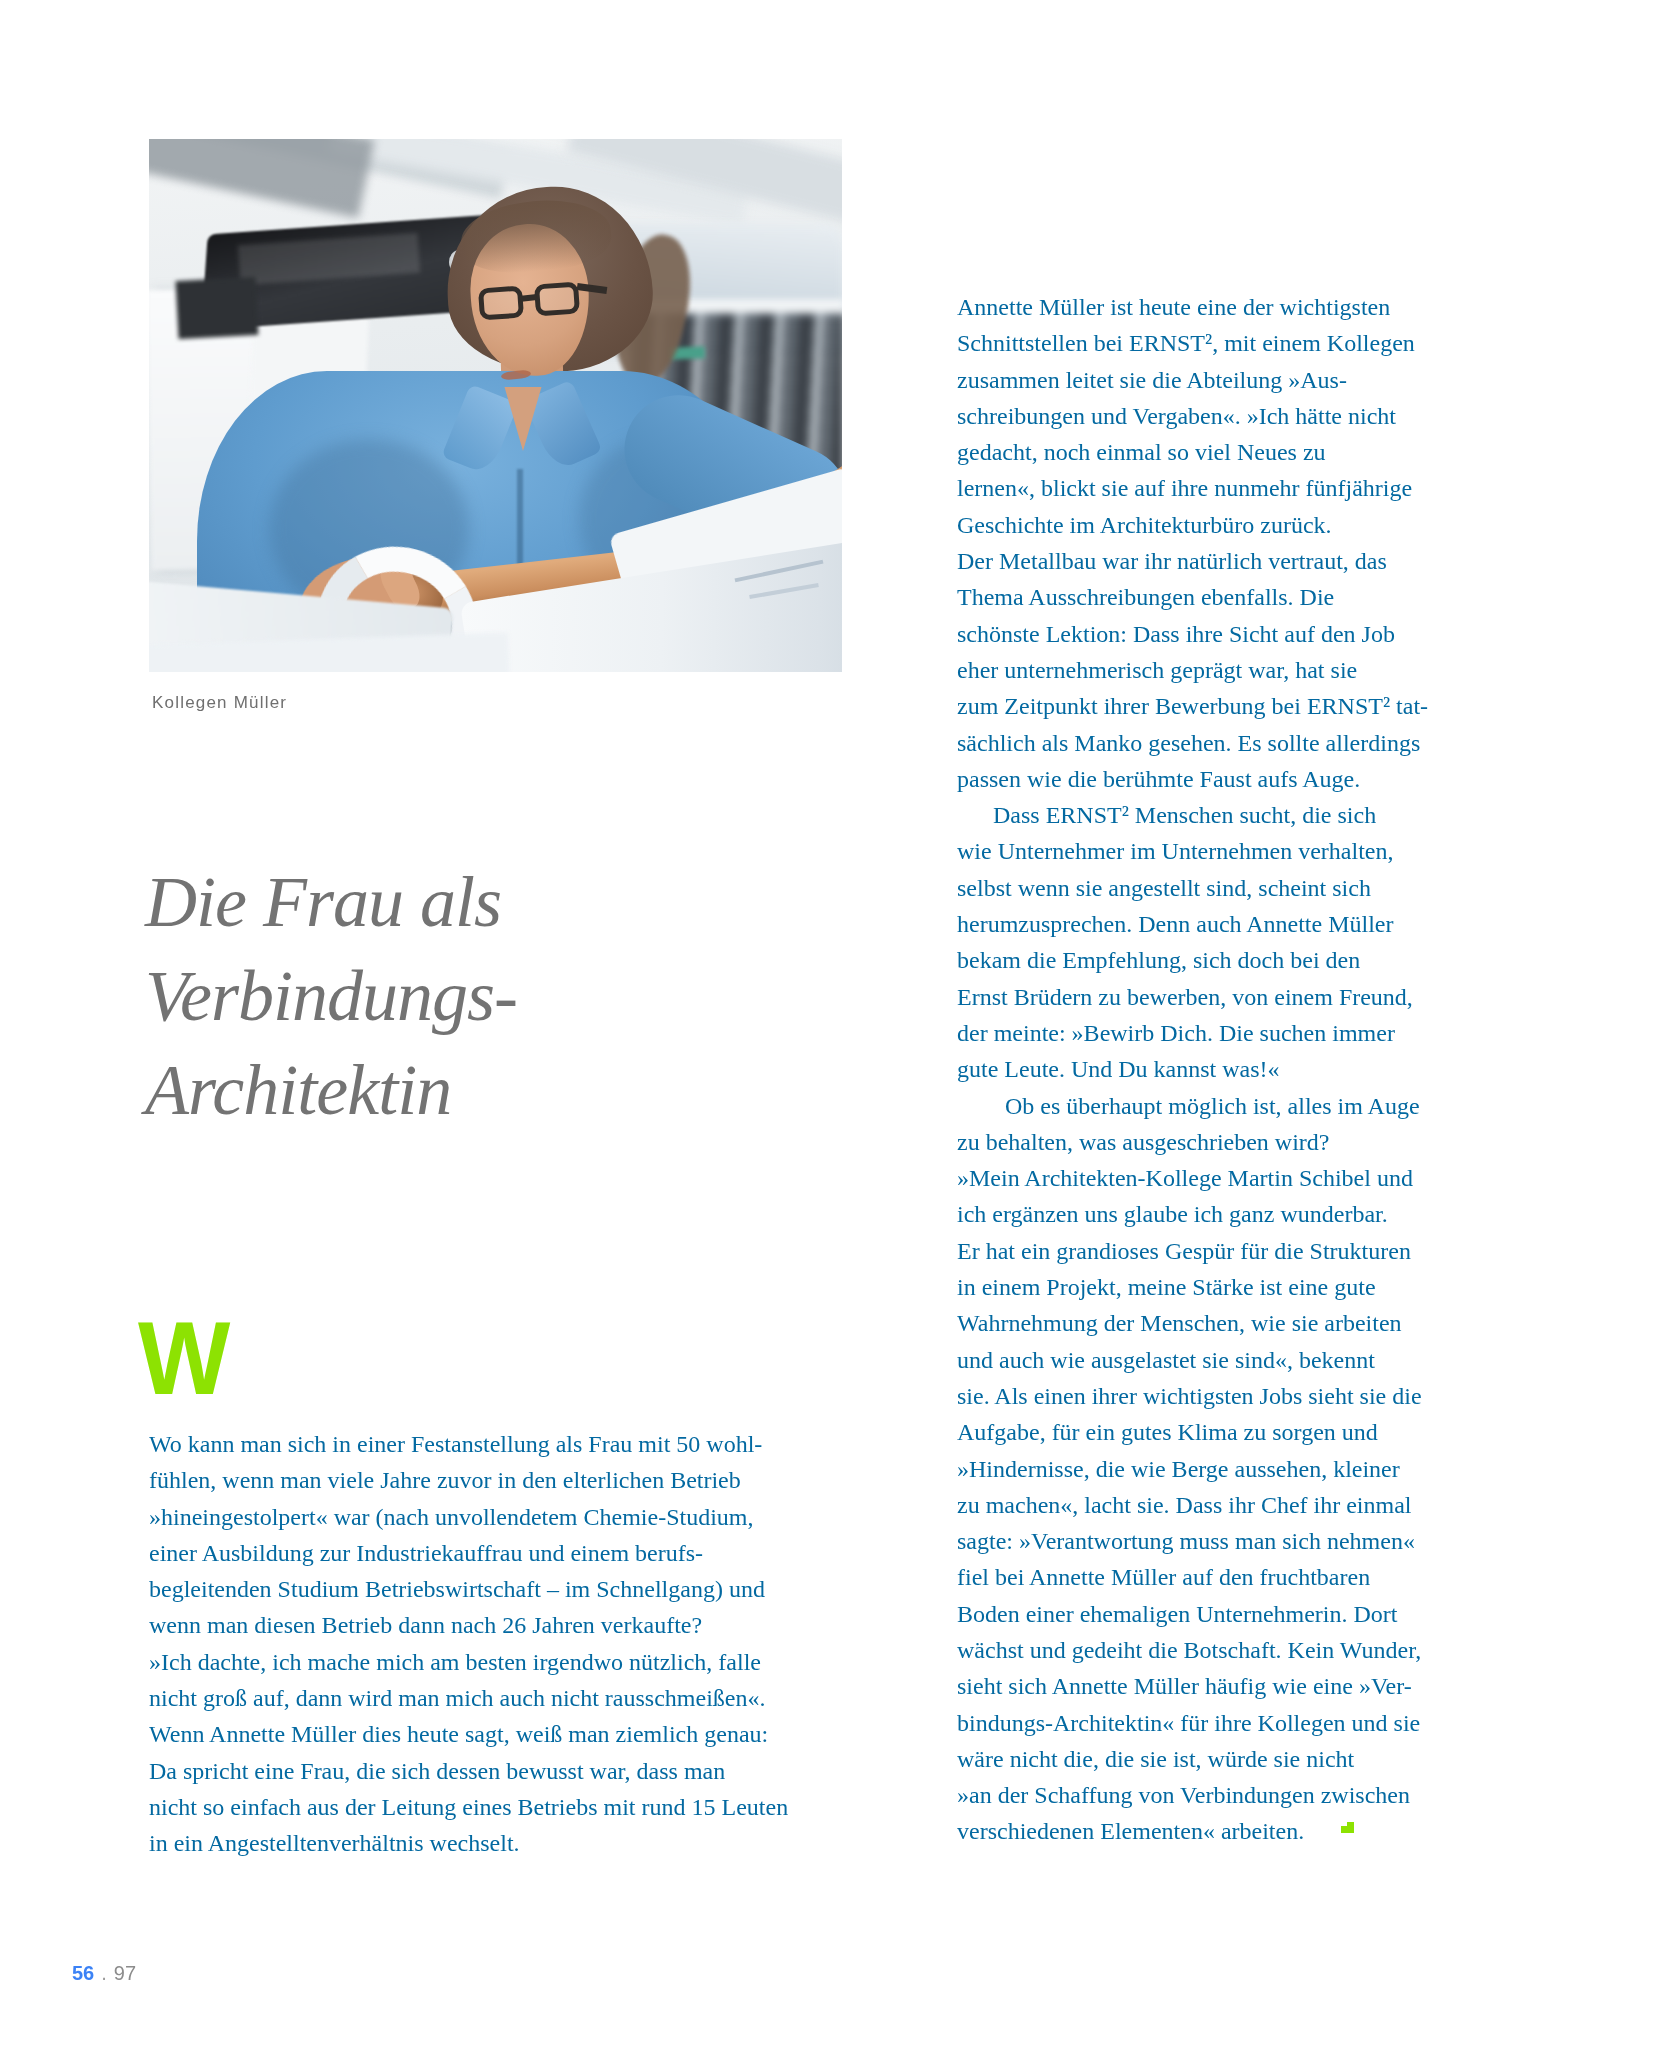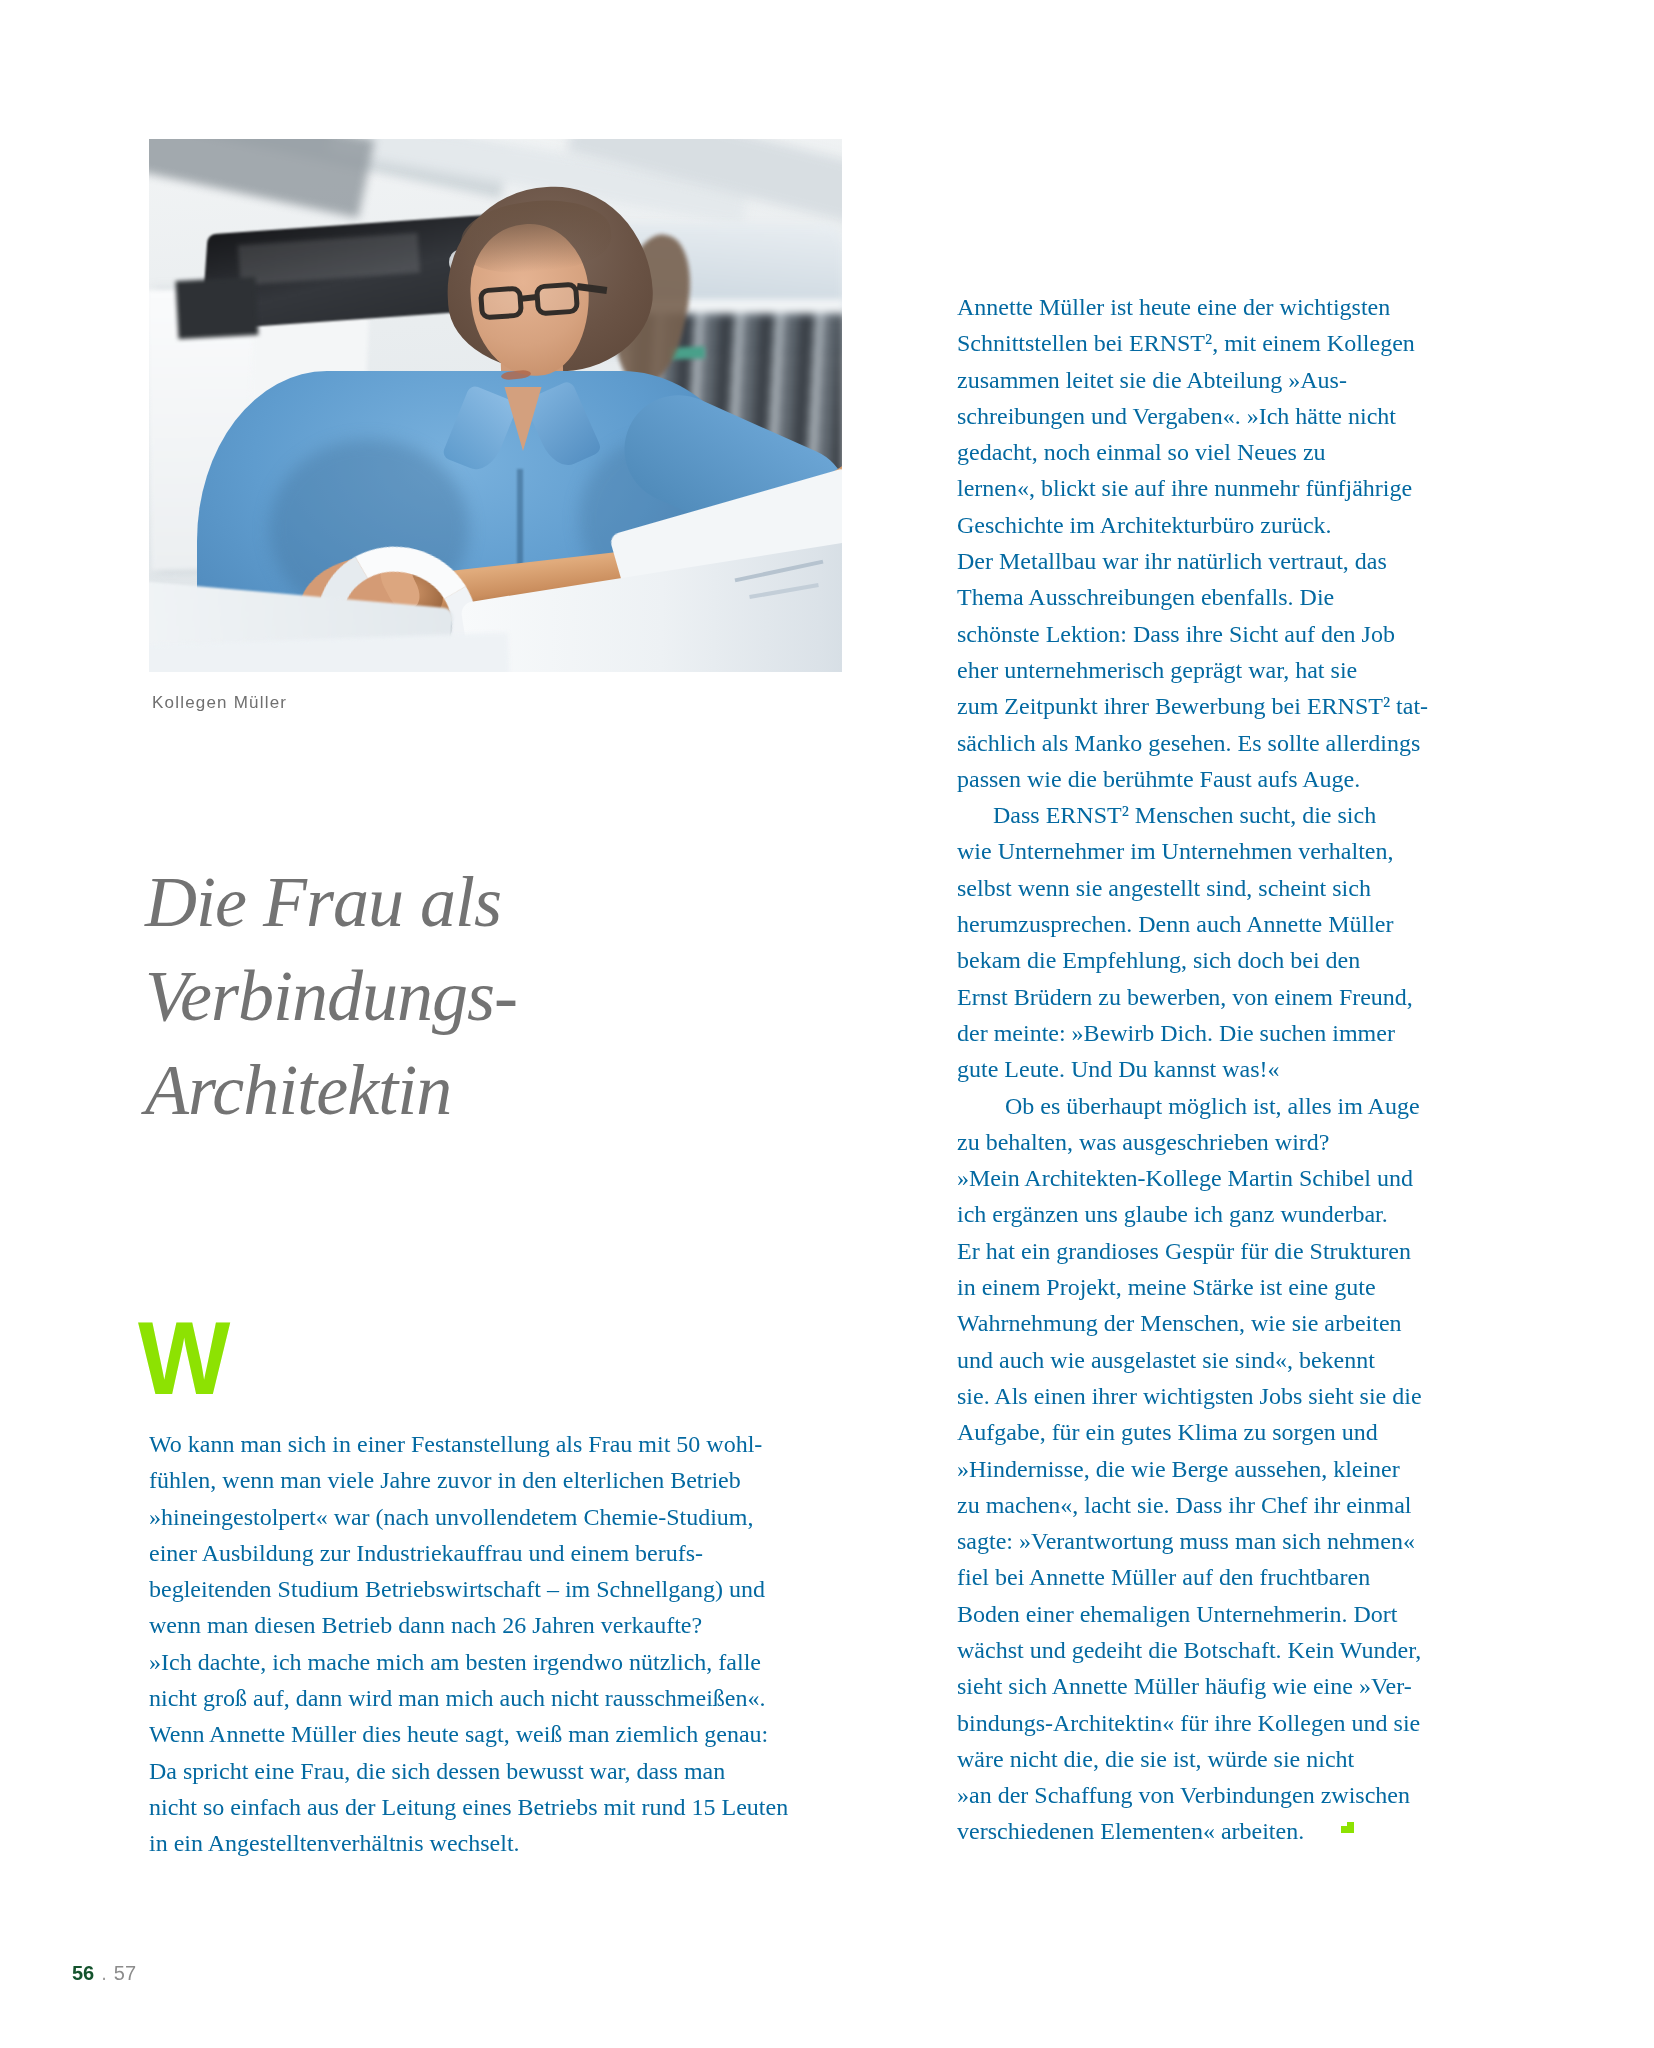--- a/index.html
+++ b/index.html
@@ -64,21 +64,21 @@
   
   .caption { left:152px; top:692px; font-family:"Liberation Sans","DejaVu Sans",sans-serif; font-size:17px; line-height:22px; letter-spacing:1.2px; color:#6f6f6f; }
   .kicker { left:151px; top:812px; font-family:"Liberation Sans","DejaVu Sans",sans-serif; font-weight:700; font-size:23px; line-height:30px; letter-spacing:3.2px; color:#141414; }
   .headline { left:145px; top:855px; font-style:italic; font-size:72px; line-height:94px; letter-spacing:-1px; color:#737373; white-space:pre; }
   .dropcap { left:138px; top:1306px; font-family:"Liberation Sans","DejaVu Sans",sans-serif; font-weight:700; font-size:104px; line-height:104px; color:var(--accent); transform:scaleX(.94); transform-origin:left top; }
   .bodycol { font-size:24px; line-height:36.3px; color:#0369a1; white-space:pre; }
   .col-left { left:149px; top:1426px; }
   .col-right { left:957px; top:289px; }
   .endmark { left:1341px; top:1822px; width:13px; height:11px; border-right:7px solid var(--accent); border-bottom:7px solid var(--accent); }
   .footer { left:72px; top:1960px; font-family:"Liberation Sans","DejaVu Sans",sans-serif; font-size:20px; line-height:26px; }
-  .footer .fp { font-weight:700; color:#14532d; }
+  .footer .fp { font-weight:700; color:#3b82f6; }
   .footer .fsep { color:#9b9b9b; margin:0 7px; }
   .footer .fn { color:#8c8c8c; }
 </style>
 </head>
 <body>
 
 <div class="page">
 
   <div class="photo">
     <div class="ph-bg"></div>
@@ -193,16 +193,16 @@
 wächst und gedeiht die Botschaft. Kein Wunder,
 sieht sich Annette Müller häufig wie eine »Ver-
 bindungs-Architektin« für ihre Kollegen und sie
 wäre nicht die, die sie ist, würde sie nicht
 »an der Schaffung von Verbindungen zwischen
 verschiedenen Elementen« arbeiten.</div>
 
   <div class="abs endmark"></div>
 
   <div class="abs footer">
-    <span class="fp">56</span><span class="fsep">.</span><span class="fn">57</span>
+    <span class="fp">56</span><span class="fsep">.</span><span class="fn">97</span>
   </div>
 
 </div>
 
 </body></html>

